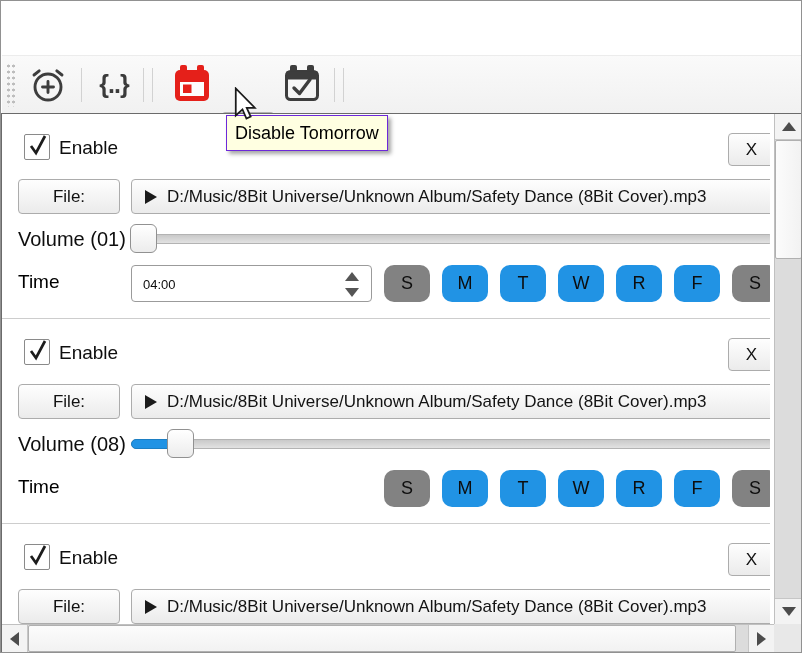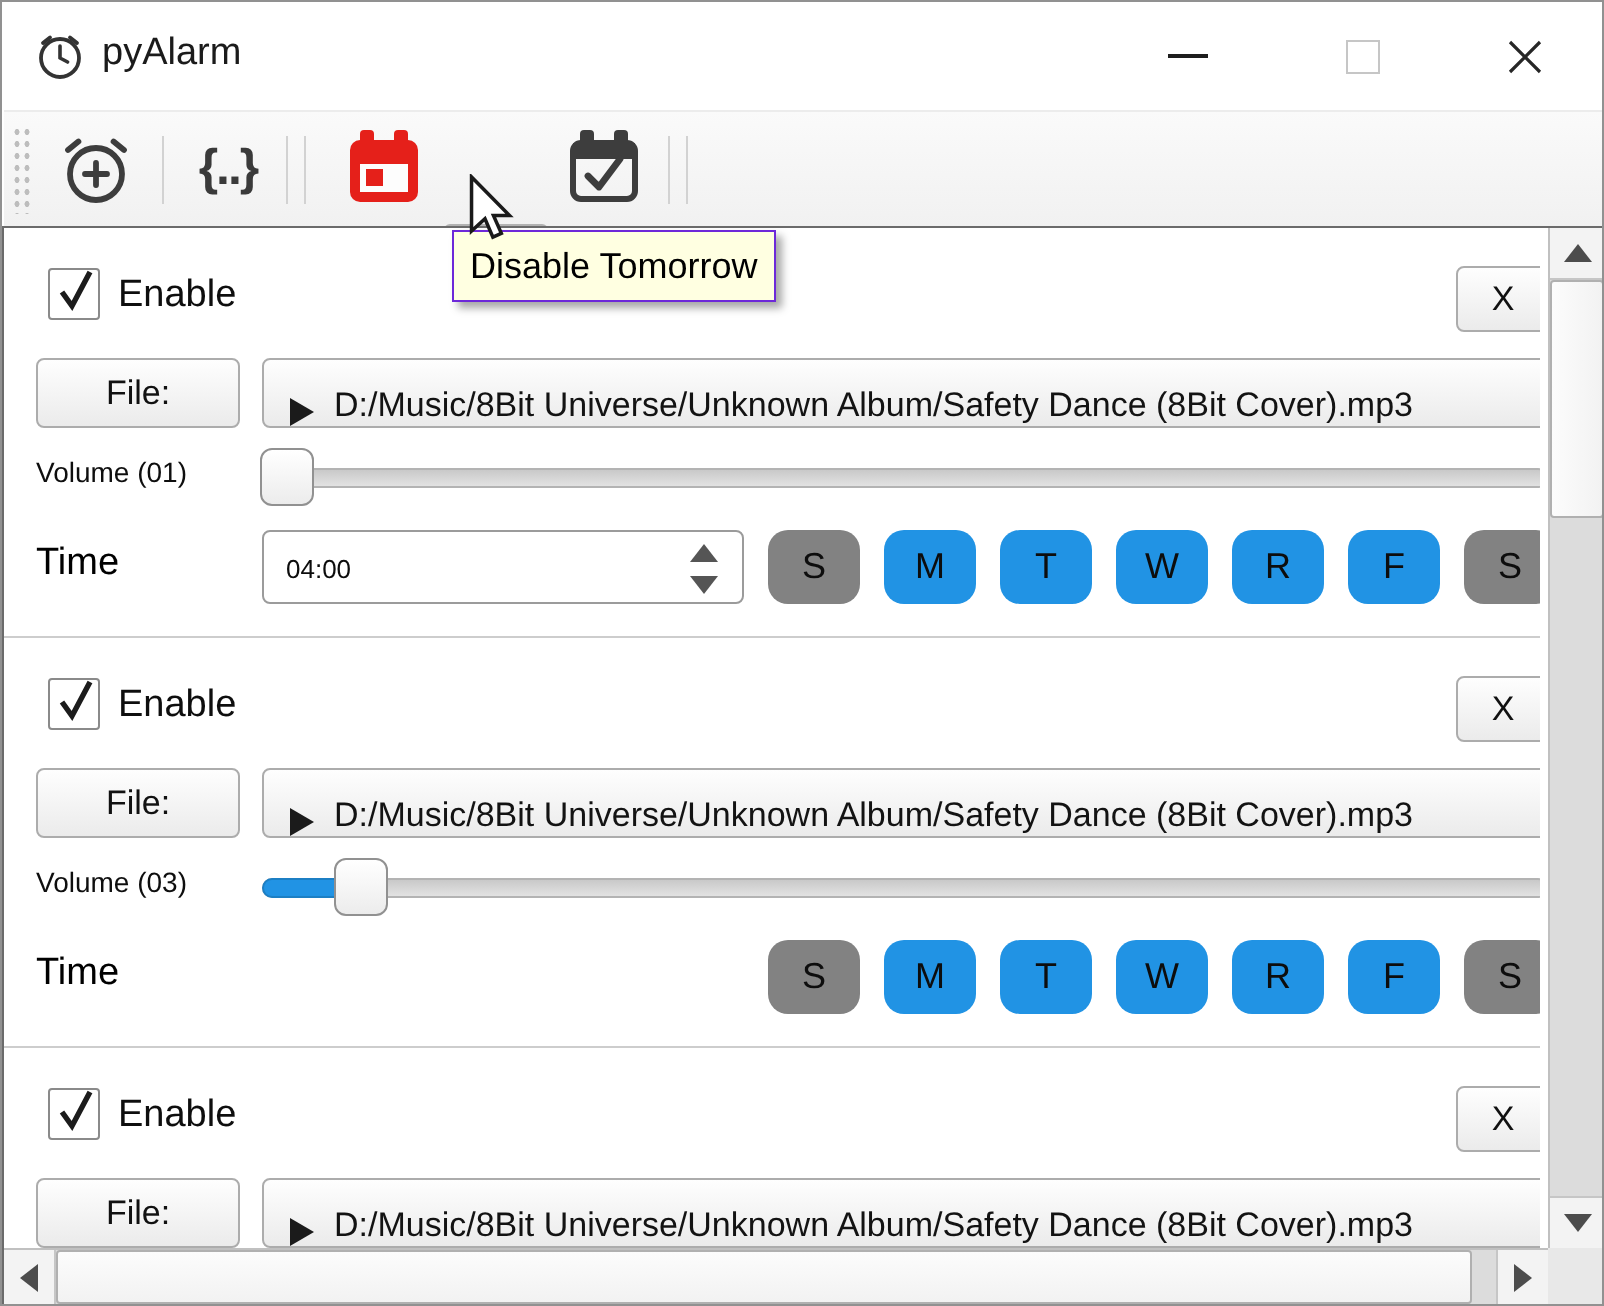--- a/index.html
+++ b/index.html
@@ -73,26 +73,26 @@
   .chk { position:absolute; left:22px; top:20px; width:26px; height:26px;
          background:#fff; border:1px solid #8a8a8a; border-radius:2px; overflow:visible; }
   .chk svg { position:absolute; left:0; top:-5px; overflow:visible; }
   .enable-label { position:absolute; left:57px; top:23px; font-size:19px; color:#0e0e0e; }
 
   .btn { background:linear-gradient(#fefefe,#ebebeb); border:1px solid #acacac; border-radius:4px;
          color:#111; display:flex; align-items:center; justify-content:center; font-size:17px; }
   .x-btn { position:absolute; left:726px; top:19px; width:47px; height:33px; }
   .file-btn { position:absolute; left:16px; top:65px; width:102px; height:35px; }
   .path-btn { position:absolute; left:129px; top:65px; width:643px; height:35px;
-              justify-content:flex-start; padding-left:13px; font-size:17px;align-items:flex-end; }
+              justify-content:flex-start; padding-left:13px; font-size:17px; }
   .tri-play { width:0; height:0; border-left:12px solid #1b1b1b; border-top:7px solid transparent;
               border-bottom:7px solid transparent; margin-right:10px; flex:none; }
   .path-text { white-space:nowrap; overflow:hidden; color:#131313; }
 
-  .vol-label { position:absolute; left:16px; top:114px; font-size:14px; color:#0e0e0e; }
+  .vol-label { position:absolute; left:16px; top:114px; font-size:20px; color:#0e0e0e; }
   .slider { position:absolute; left:129px; top:120px; width:643px; height:10px; }
   .slider-track { position:absolute; inset:0; background:linear-gradient(#c9c9c9,#e2e2e2);
                   border:1px solid #b3b3b3; border-radius:5px; }
   .slider-fill { position:absolute; left:0; top:0; height:10px; width:0;
                  background:#2193e4; border:1px solid #1c7fc4; border-radius:5px; }
   .slider-handle { position:absolute; left:-1px; top:-10px; width:27px; height:29px;
                  background:linear-gradient(#ffffff,#ececec); border:1px solid #919191; border-radius:6px; }
 
   .time-label { position:absolute; left:16px; top:157px; font-size:19px; color:#000000; }
   .spinbox { position:absolute; left:129px; top:151px; width:241px; height:37px;
@@ -108,39 +108,20 @@
   .day { position:absolute; top:151px; width:46px; height:37px; border-radius:10px;
          display:flex; align-items:center; justify-content:center; font-size:18px; color:#0d0d0d; }
   .day.active { background:#2193e4; }
   .day.inactive { background:#828282; }
 </style>
 </head>
 <body>
 
 <div id="app">
 
-  <div class="titlebar">
-    <svg class="app-icon" viewBox="0 0 28 28">
-      <circle cx="14" cy="15" r="9.5" fill="none" stroke="#333" stroke-width="1.9"></circle>
-      <path d="M14,15 L14,9 M14,15 L17.8,17" fill="none" stroke="#333" stroke-width="1.8" stroke-linecap="round"></path>
-      <path d="M5.5,7.5 L9,4.7 M22.5,7.5 L19,4.7" fill="none" stroke="#333" stroke-width="1.9" stroke-linecap="round"></path>
-    </svg>
-    <div class="app-title">pyAlarm</div>
-    <div class="win-btn btn-min">
-        <div class="min-glyph"></div>
-      </div>
-    <div class="win-btn btn-max">
-        <div class="max-glyph"></div>
-      </div>
-    <div class="win-btn btn-close">
-      <svg width="21" height="21" viewBox="0 0 21 21">
-        <path d="M3,3 L18,18 M18,3 L3,18" stroke="#262626" stroke-width="1.6" fill="none"></path>
-      </svg>
-    </div>
-  </div>
 
   <div class="toolbar">
     <div class="tb-grip" style="top:7px;"></div>
 
     <div class="tb-btn" style="left:22px; top:4px;">
       <svg width="44" height="44" viewBox="0 0 44 44">
         <circle cx="22" cy="25" r="13" fill="none" stroke="#3d3d3d" stroke-width="2.9"></circle>
         <path d="M22,19.5 L22,30.5 M16.5,25 L27.5,25" stroke="#3d3d3d" stroke-width="2.9" stroke-linecap="round"></path>
         <path d="M8,13 L13.2,8.8 M36,13 L30.8,8.8" stroke="#3d3d3d" stroke-width="2.9" stroke-linecap="round"></path>
       </svg>
@@ -236,21 +217,21 @@
             <polyline points="6,16 11,23 20,6" fill="none" stroke="#1c1c1c" stroke-width="2.7"></polyline>
           </svg>
         </div>
         <div class="enable-label">Enable</div>
         <div class="btn x-btn">X</div>
         <div class="btn file-btn">File:</div>
         <div class="btn path-btn">
           <div class="tri-play"></div>
           <div class="path-text">D:/Music/8Bit Universe/Unknown Album/Safety Dance (8Bit Cover).mp3</div>
         </div>
-        <div class="vol-label">Volume (03)</div>
+        <div class="vol-label">Volume (08)</div>
         <div class="slider">
           <div class="slider-track"></div>
           <div class="slider-fill" style="width: 51px;"></div>
           <div class="slider-handle" style="left: 36px;"></div>
         </div>
         <div class="time-label">Time</div>
         <div class="day inactive" style="left:382px;">S</div>
         <div class="day active" style="left:440px;">M</div>
         <div class="day active" style="left:498px;">T</div>
         <div class="day active" style="left:556px;">W</div>

